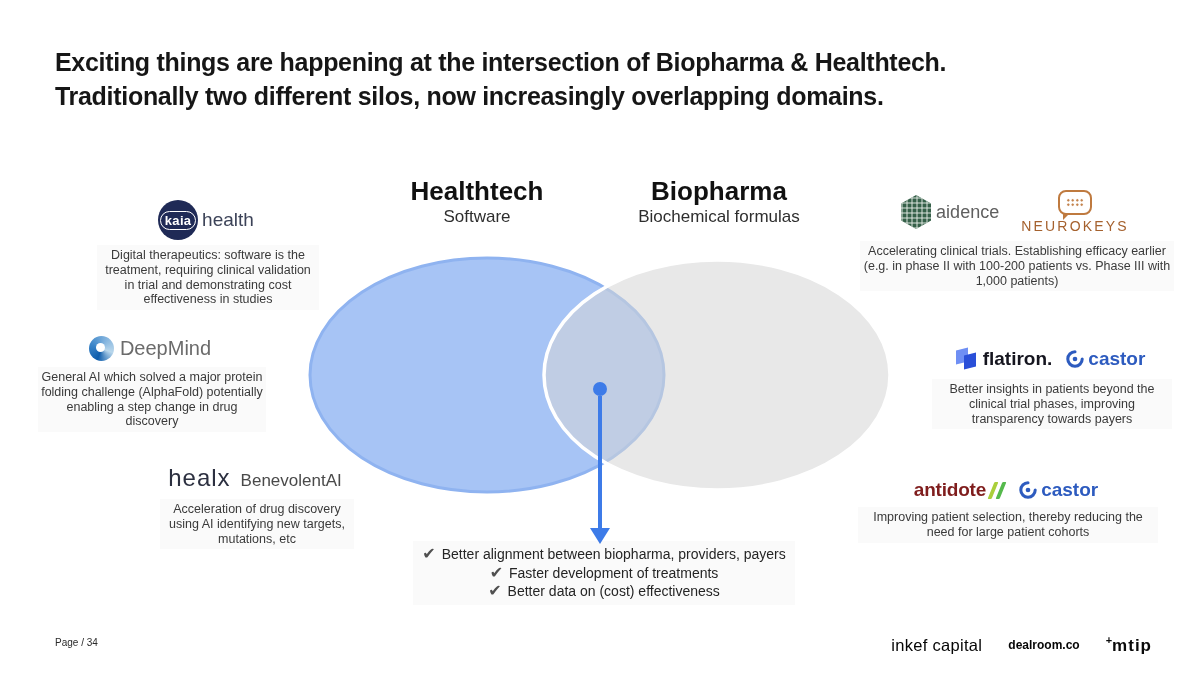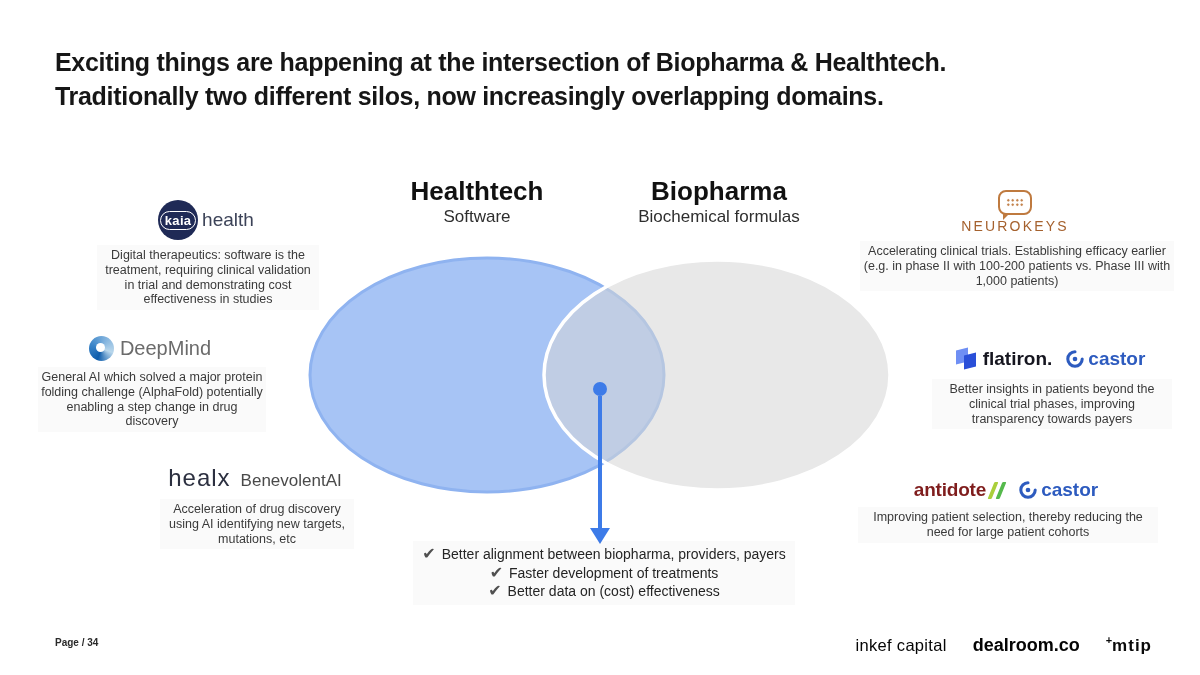--- a/index.html
+++ b/index.html
@@ -78,24 +78,24 @@
   .slash{width:4px;height:17px;transform:skewX(-22deg);border-radius:1px;}
   .slash.s1{background:#aacf3b;}
   .slash.s2{background:#55b94c;}
 
   
   .outcomes{left:413px;top:541px;width:374px;text-align:center;font-size:14px;line-height:18.5px;
             color:#252525;background:rgba(0,0,0,0.018);padding:4px 4px;}
   .check{color:#4f4f4f;font-weight:700;font-size:16px;margin-right:6px;}
 
   
-  .page-label{left:55px;top:637px;font-size:10px;font-weight:700;color:#2a2a2a;}
+  .page-label{left:55px;top:637px;font-size:10px;font-weight:400;color:#2a2a2a;}
   .footer-logos{right:48px;top:630px;display:flex;align-items:center;gap:26px;height:30px;}
   .inkef{font-size:16.5px;color:#050505;letter-spacing:0.3px;margin-left:19px;}
-  .dealroom{font-size:18px;font-weight:700;color:#050505;}
+  .dealroom{font-size:12px;font-weight:700;color:#050505;}
   .mtip{font-size:17px;font-weight:700;letter-spacing:1px;color:#0a0a0a;}
   .mtip .plus{font-size:11px;vertical-align:super;margin-right:-1px;}
 </style>
 </head>
 <body>
 
 <div class="slide">
 
   <div class="abs title">
     <div>Exciting things are happening at the intersection of Biopharma &amp; Healthtech.</div>
@@ -133,20 +133,24 @@
   </div>
   <div class="abs note" style="left:38px;top:367px;width:224px;">General AI which solved a major protein folding challenge (AlphaFold) potentially enabling a step change in drug discovery</div>
 
   <div class="abs logorow" style="left:140px;top:464px;width:230px;gap:10px;align-items:baseline;">
     <span class="healx-word"><span>heal</span><span>x</span></span>
     <span class="benevolent-word">BenevolentAI</span>
   </div>
   <div class="abs note" style="left:160px;top:499px;width:190px;">Acceleration of drug discovery using AI identifying new targets, mutations, etc</div>
 
   <div class="abs logorow" style="left:862px;top:190px;width:306px;gap:22px;">
+    <div class="logorow">
+      <div class="hex"></div>
+      <span class="aidence-word">aidence</span>
+    </div>
     <div class="nk">
       <div class="nk-bubble">
         <div class="nk-dots"></div>
       </div>
       <span class="nk-word">NEUROKEYS</span>
     </div>
   </div>
   <div class="abs note" style="left:860px;top:241px;width:310px;text-align:center;">Accelerating clinical trials. Establishing efficacy earlier (e.g.  in phase II with 100-200 patients vs. Phase III with 1,000 patients)</div>
 
   <div class="abs logorow" style="left:930px;top:347px;width:240px;gap:14px;">

